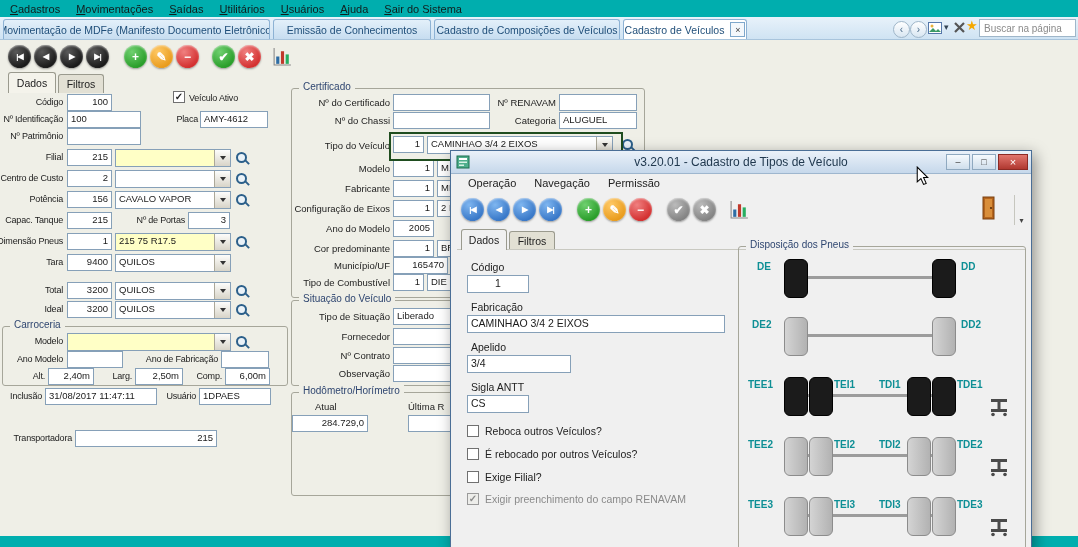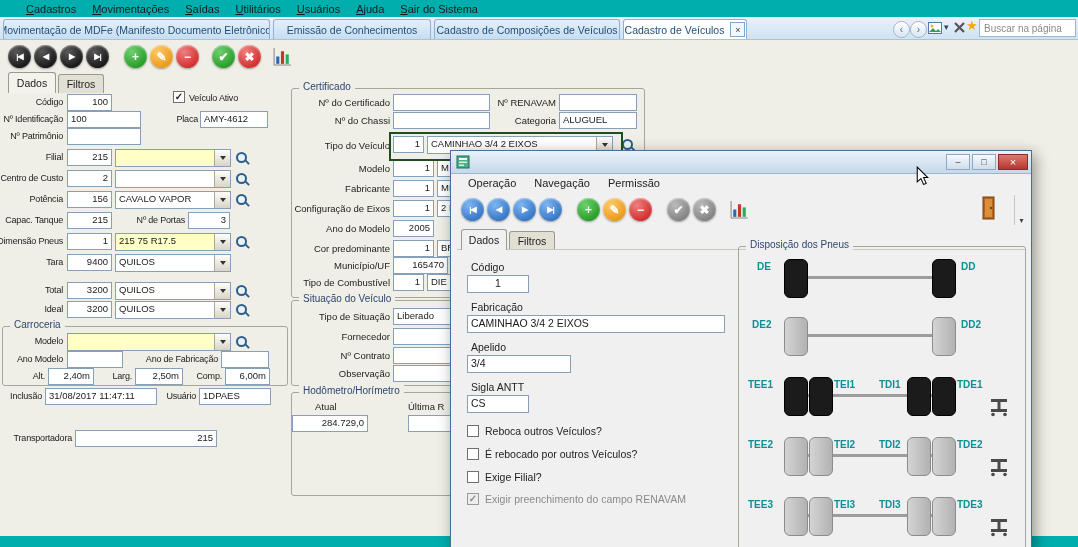--- a/index.html
+++ b/index.html
@@ -1,18 +1,18 @@
 <!DOCTYPE html>
 <html><head>
 <meta charset="utf-8">
 <style>
   html,body{margin:0;padding:0}
   .stage{position:relative;width:1078px;height:547px;background:#EFEFE7;font-family:"Liberation Sans",sans-serif;font-size:11px;color:#1a1a1a;overflow:hidden}
   
-  .menubar{position:absolute;left:0;top:0;width:100%;height:17px;background:#00AEAE;display:flex;align-items:center;padding-left:18px;box-sizing:border-box}
+  .menubar{position:absolute;left:0;top:0;width:100%;height:17px;background:#00AEAE;display:flex;align-items:center;padding-left:2px;box-sizing:border-box}
   .mitem{display:inline-block;padding:1px 8px;color:#101d1d;white-space:nowrap;cursor:default}
   .mitem::first-letter{text-decoration:underline}
   
   .tabbar{position:absolute;left:0;top:17px;width:100%;height:23px;background:linear-gradient(#E8F2FA,#CFE3F3);border-bottom:1px solid #A8C4DC;box-sizing:border-box}
   .tab{position:absolute;top:2px;height:20px;border:1px solid #8DB2D4;border-bottom:none;border-radius:3px 3px 0 0;background:linear-gradient(#E3F0FA,#C7DDF0);color:#1F4E79;display:flex;align-items:center;justify-content:center;font-size:10.5px;box-sizing:border-box;white-space:nowrap;overflow:hidden}
   .tab.active{background:#FFFFFF}
   .tabclose{width:13px;height:13px;border:1px solid #7FA8CC;background:#F4F8FC;display:flex;align-items:center;justify-content:center;font-size:9px;color:#444;margin-left:6px;flex:0 0 auto}
   .circbtn{position:absolute;width:15px;height:15px;border-radius:50%;border:1px solid #9FB6C9;background:linear-gradient(#fff,#D8E6F2);color:#4A6B8A;font-size:10px;display:flex;align-items:center;justify-content:center}
   .plainicon{position:absolute;display:flex;align-items:center;justify-content:center}
   .search-input{position:absolute;left:979px;top:19px;width:97px;height:18px;border:1px solid #9FB6C9;font-family:"Liberation Sans",sans-serif;font-size:10px;padding:0 4px;box-sizing:border-box}
@@ -316,20 +316,21 @@
   <div class="modal">
     <div class="mtitle">
       <span class="plainicon" style="left:5px;top:4px;position:absolute">
         <svg width="14" height="14" viewBox="0 0 14 14">
             <rect x="1" y="1" width="12" height="12" fill="#4FAE8C" stroke="#1C6E4F"></rect>
             <rect x="3" y="3" width="8" height="2" fill="#fff"></rect>
             <rect x="3" y="6.5" width="8" height="1.5" fill="#D8F2E6"></rect>
             <rect x="3" y="9.5" width="5" height="1.5" fill="#D8F2E6"></rect>
           </svg>
       </span>
+      <span class="mtitle-text">v3.20.01 - Cadastro de Tipos de Veículo</span>
       <span class="wbtns">
         <span class="wbtn">–</span>
         <span class="wbtn">□</span>
         <span class="wbtn close">×</span>
       </span>
     </div>
     <div class="mmenu">
       <span>Operação</span>
       <span>Navegação</span>
       <span>Permissão</span>

